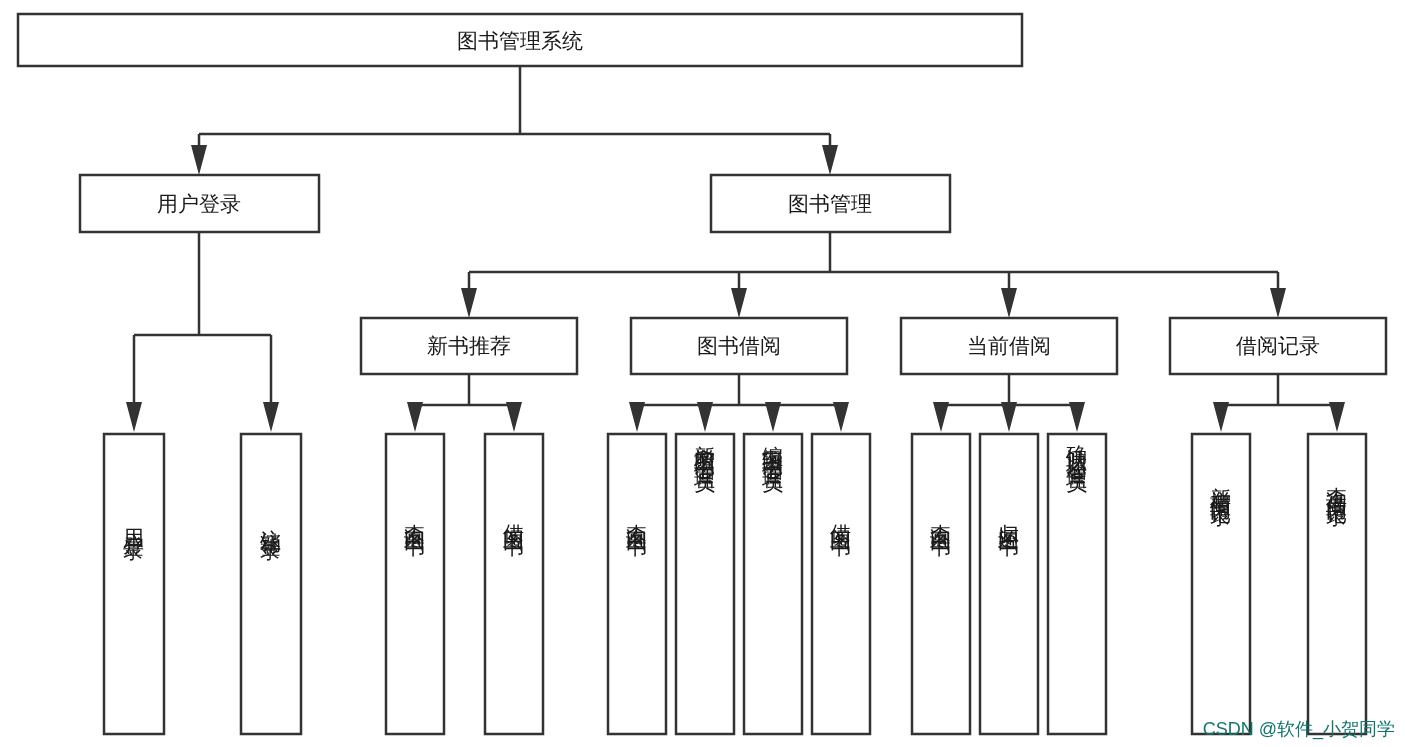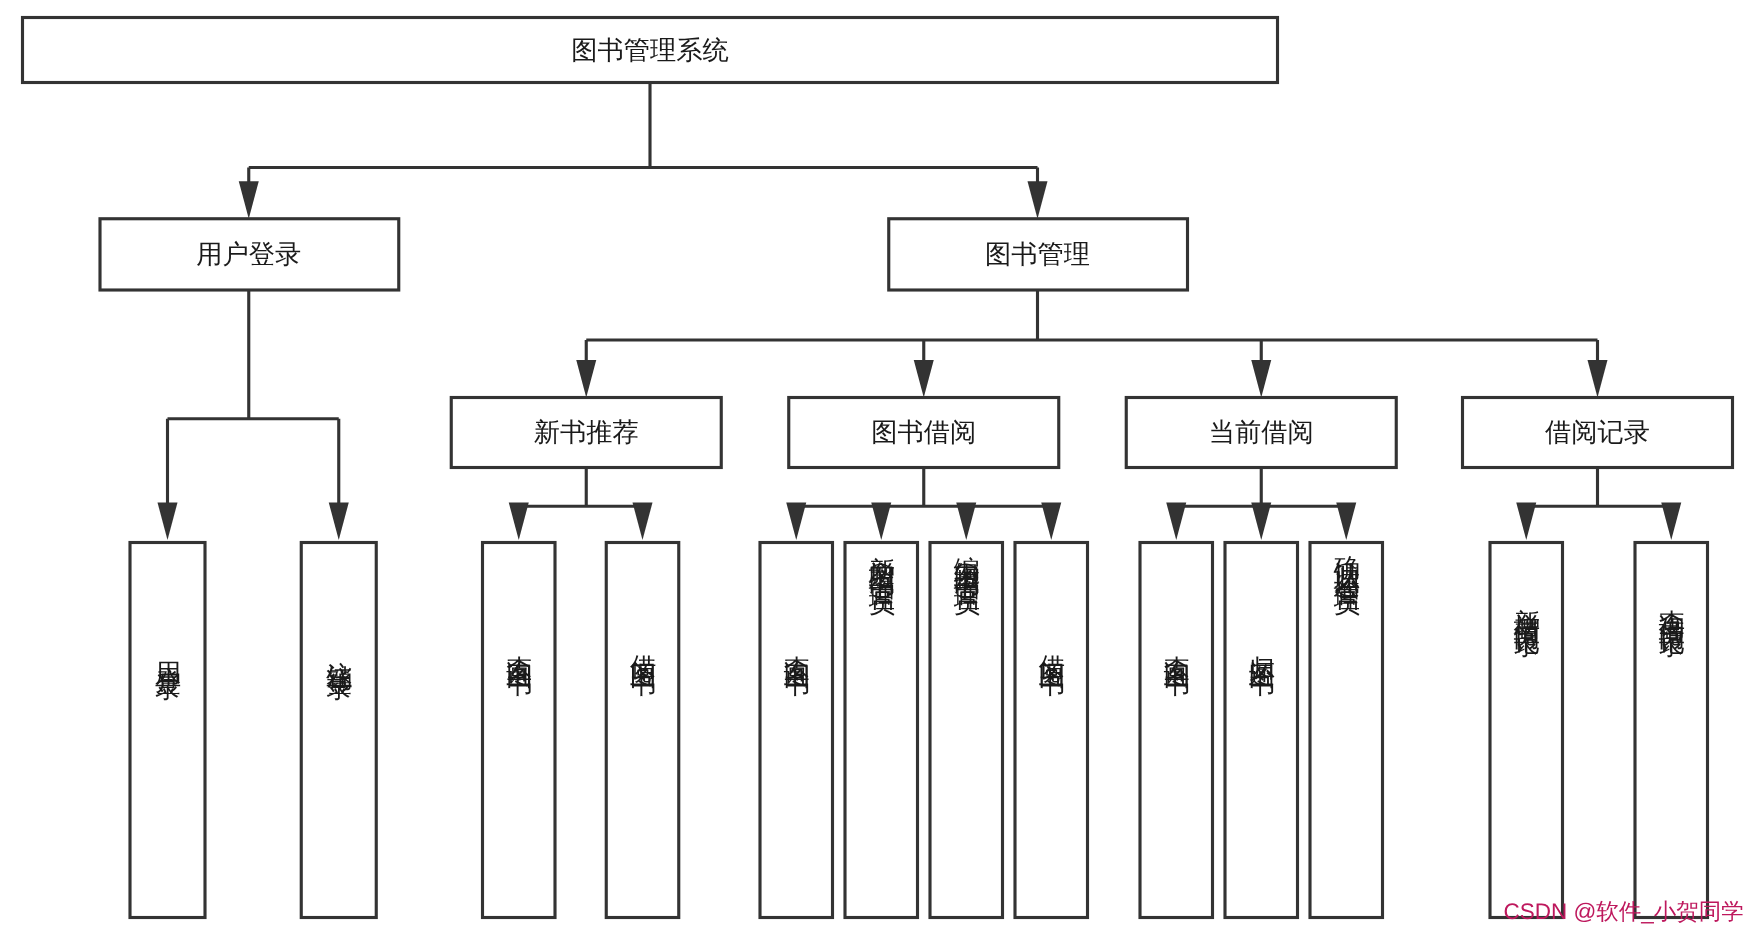--- a/index.html
+++ b/index.html
@@ -47,21 +47,21 @@
   .arrow-head {
     fill: #333333;
     stroke: none;
   }
   .watermark {
     position: absolute;
     right: 10px;
     bottom: 6px;
     font-family: "Liberation Sans", "DejaVu Sans", sans-serif;
     font-size: 18px;
-    color: #be185d;
+    color: #0f766e;
     white-space: nowrap;
     pointer-events: none;
     margin-top: 15px;
   }
 </style>
 </head>
 <body>
 
 <svg id="diagram" viewBox="0 0 1405 747" xmlns="http://www.w3.org/2000/svg">
 

